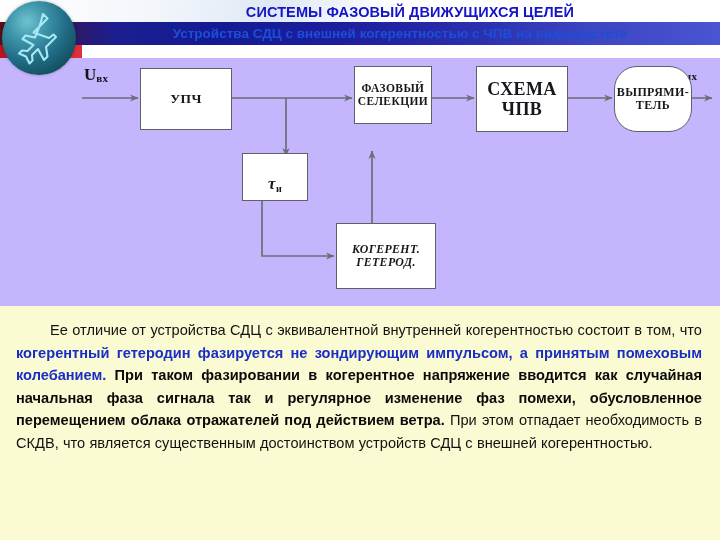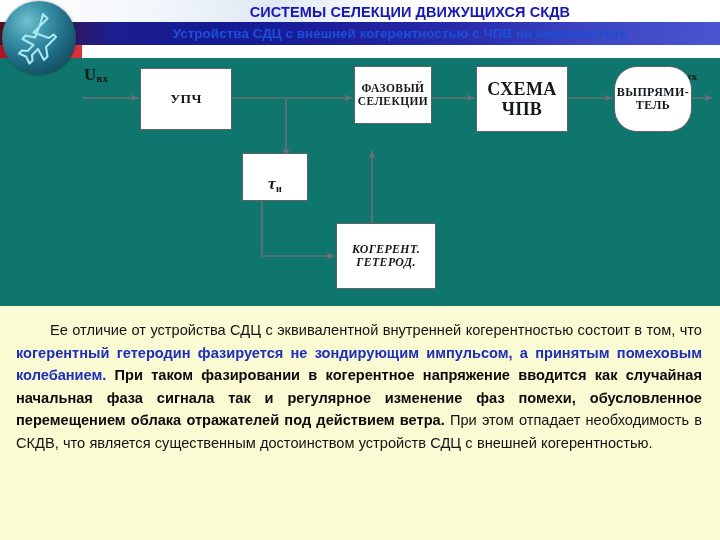--- a/index.html
+++ b/index.html
@@ -98,21 +98,21 @@
     line-height: 17px;
     z-index: 5;
     white-space: nowrap;
   }
 
   
   #diagram {
     position: absolute;
     left: 0; top: 58px;
     width: 720px; height: 248px;
-    background: #0f766e;
+    background: #c4b5fd;
   }
   .blk {
     position: absolute;
     border: 1.6px solid #5d6168;
     background: #ffffff;
     box-sizing: border-box;
     display: flex;
     flex-direction: column;
     align-items: center;
     justify-content: center;
@@ -178,21 +178,21 @@
   <svg width="74" height="74" viewBox="0 0 74 74">
     <g fill="none" stroke="#a8e8f2" stroke-width="2.1" stroke-linejoin="round">
       <path d="M41 13 L45.5 17.5 L31.5 31.5 L47 37 L51.5 33.5 L54 36 L44 46
                L45.5 55.5 L42 59 L36 48 L30 54 L30.5 59.5 L27.5 62.5
                L24 55.5 L17 52.5 L20 49.5 L25.5 50 L31.5 44 L20.5 38
                L23.5 34.5 L33 36.5 L38.5 22.5 Z"></path>
     </g>
   </svg>
 </div>
 
-<div id="slide-title">СИСТЕМЫ СЕЛЕКЦИИ ДВИЖУЩИХСЯ СКДВ</div>
+<div id="slide-title">СИСТЕМЫ ФАЗОВЫЙ ДВИЖУЩИХСЯ ЦЕЛЕЙ</div>
 <div id="slide-subtitle">Устройства СДЦ с внешней когерентностью с ЧПВ на видеочастоте</div>
 
 <div id="diagram">
 
   <svg width="720" height="248" style="position:absolute;left:0;top:0;">
     <defs>
       <marker id="arw" markerWidth="9" markerHeight="8" refX="8" refY="4" orient="auto" markerUnits="userSpaceOnUse">
         <path d="M0,0.4 L8.5,4 L0,7.6 L2.6,4 Z" fill="#6a6e75"></path>
       </marker>
     </defs>

